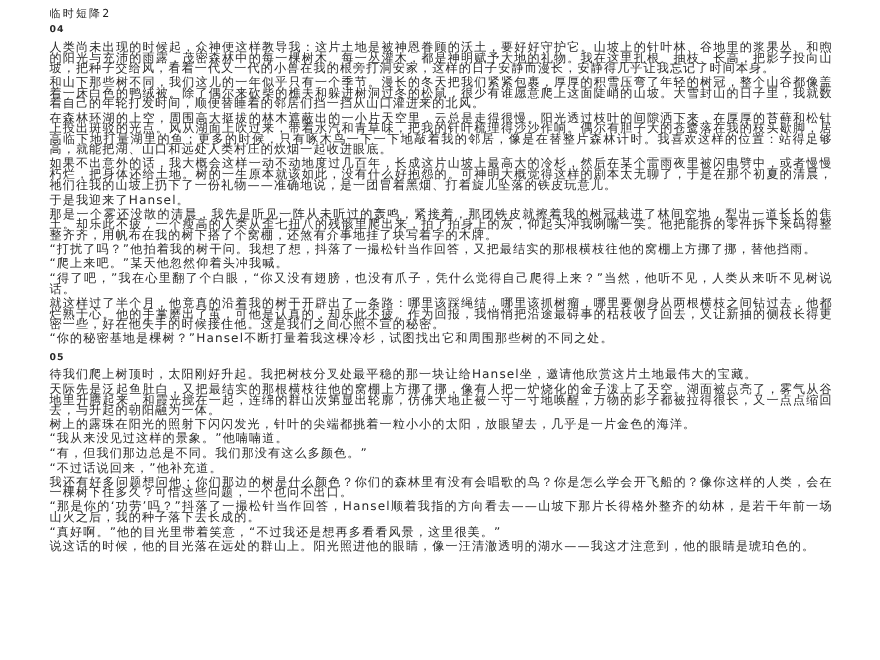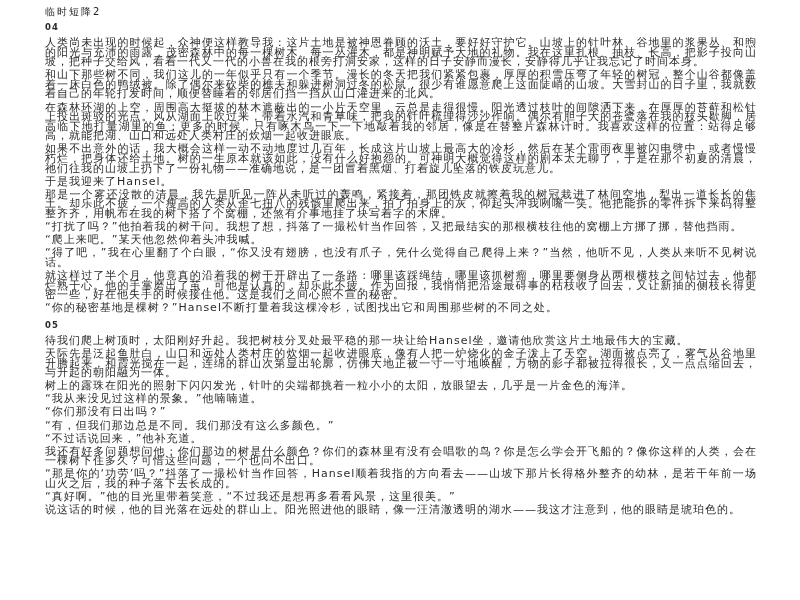--- a/index.html
+++ b/index.html
@@ -65,23 +65,22 @@
   <p class="body-par">那是一个雾还没散的清晨，我先是听见一阵从未听过的轰鸣，紧接着，那团铁皮就擦着我的树冠栽进了林间空地，犁出一道长长的焦土。却乐此不疲，一个瘦高的人类从歪七扭八的残骸里爬出来，拍了拍身上的灰，仰起头冲我咧嘴一笑。他把能拆的零件拆下来码得整整齐齐，用帆布在我的树下搭了个窝棚，还煞有介事地挂了块写着字的木牌。</p>
   <p class="body-par">“打扰了吗？”他拍着我的树干问。我想了想，抖落了一撮松针当作回答，又把最结实的那根横枝往他的窝棚上方挪了挪，替他挡雨。</p>
   <p class="body-par">“爬上来吧。”某天他忽然仰着头冲我喊。</p>
   <p class="body-par">“得了吧，”我在心里翻了个白眼，“你又没有翅膀，也没有爪子，凭什么觉得自己爬得上来？”当然，他听不见，人类从来听不见树说话。</p>
   <p class="body-par">就这样过了半个月，他竟真的沿着我的树干开辟出了一条路：哪里该踩绳结，哪里该抓树瘤，哪里要侧身从两根横枝之间钻过去，他都烂熟于心。他的手掌磨出了茧，可他是认真的，却乐此不疲。作为回报，我悄悄把沿途最碍事的枯枝收了回去，又让新抽的侧枝长得更密一些，好在他失手的时候接住他。这是我们之间心照不宣的秘密。</p>
   <p class="body-par">“你的秘密基地是棵树？”Hansel不断打量着我这棵冷杉，试图找出它和周围那些树的不同之处。</p>
 
   <div class="chapter-marker second">05</div>
 
   <p class="body-par">待我们爬上树顶时，太阳刚好升起。我把树枝分叉处最平稳的那一块让给Hansel坐，邀请他欣赏这片土地最伟大的宝藏。</p>
-  <p class="body-par">天际先是泛起鱼肚白，山口和远处人类村庄的炊烟一起收进眼底，像有人把一炉烧化的金子泼上了天空。湖面被点亮了，雾气从谷地里升腾起来，和霞光搅在一起，连绵的群山次第显出轮廓，仿佛大地正被一寸一寸地唤醒，万物的影子都被拉得很长，又一点点缩回去，与升起的朝阳融为一体。</p>
+  <p class="body-par">天际先是泛起鱼肚白，又把最结实的那根横枝往他的窝棚上方挪了挪，像有人把一炉烧化的金子泼上了天空。湖面被点亮了，雾气从谷地里升腾起来，和霞光搅在一起，连绵的群山次第显出轮廓，仿佛大地正被一寸一寸地唤醒，万物的影子都被拉得很长，又一点点缩回去，与升起的朝阳融为一体。</p>
   <p class="body-par">树上的露珠在阳光的照射下闪闪发光，针叶的尖端都挑着一粒小小的太阳，放眼望去，几乎是一片金色的海洋。</p>
   <p class="body-par">“我从来没见过这样的景象。”他喃喃道。</p>
-  <p class="body-par">“你们那没有日出吗？”</p>
   <p class="body-par">“有，但我们那边总是不同。我们那没有这么多颜色。”</p>
   <p class="body-par">“不过话说回来，”他补充道。</p>
   <p class="body-par">我还有好多问题想问他：你们那边的树是什么颜色？你们的森林里有没有会唱歌的鸟？你是怎么学会开飞船的？像你这样的人类，会在一棵树下住多久？可惜这些问题，一个也问不出口。</p>
   <p class="body-par">“那是你的‘功劳’吗？”抖落了一撮松针当作回答，Hansel顺着我指的方向看去——山坡下那片长得格外整齐的幼林，是若干年前一场山火之后，我的种子落下去长成的。</p>
   <p class="body-par">“真好啊。”他的目光里带着笑意，“不过我还是想再多看看风景，这里很美。”</p>
   <p class="body-par">说这话的时候，他的目光落在远处的群山上。阳光照进他的眼睛，像一汪清澈透明的湖水——我这才注意到，他的眼睛是琥珀色的。</p>
 </div>
 
 </body></html>

